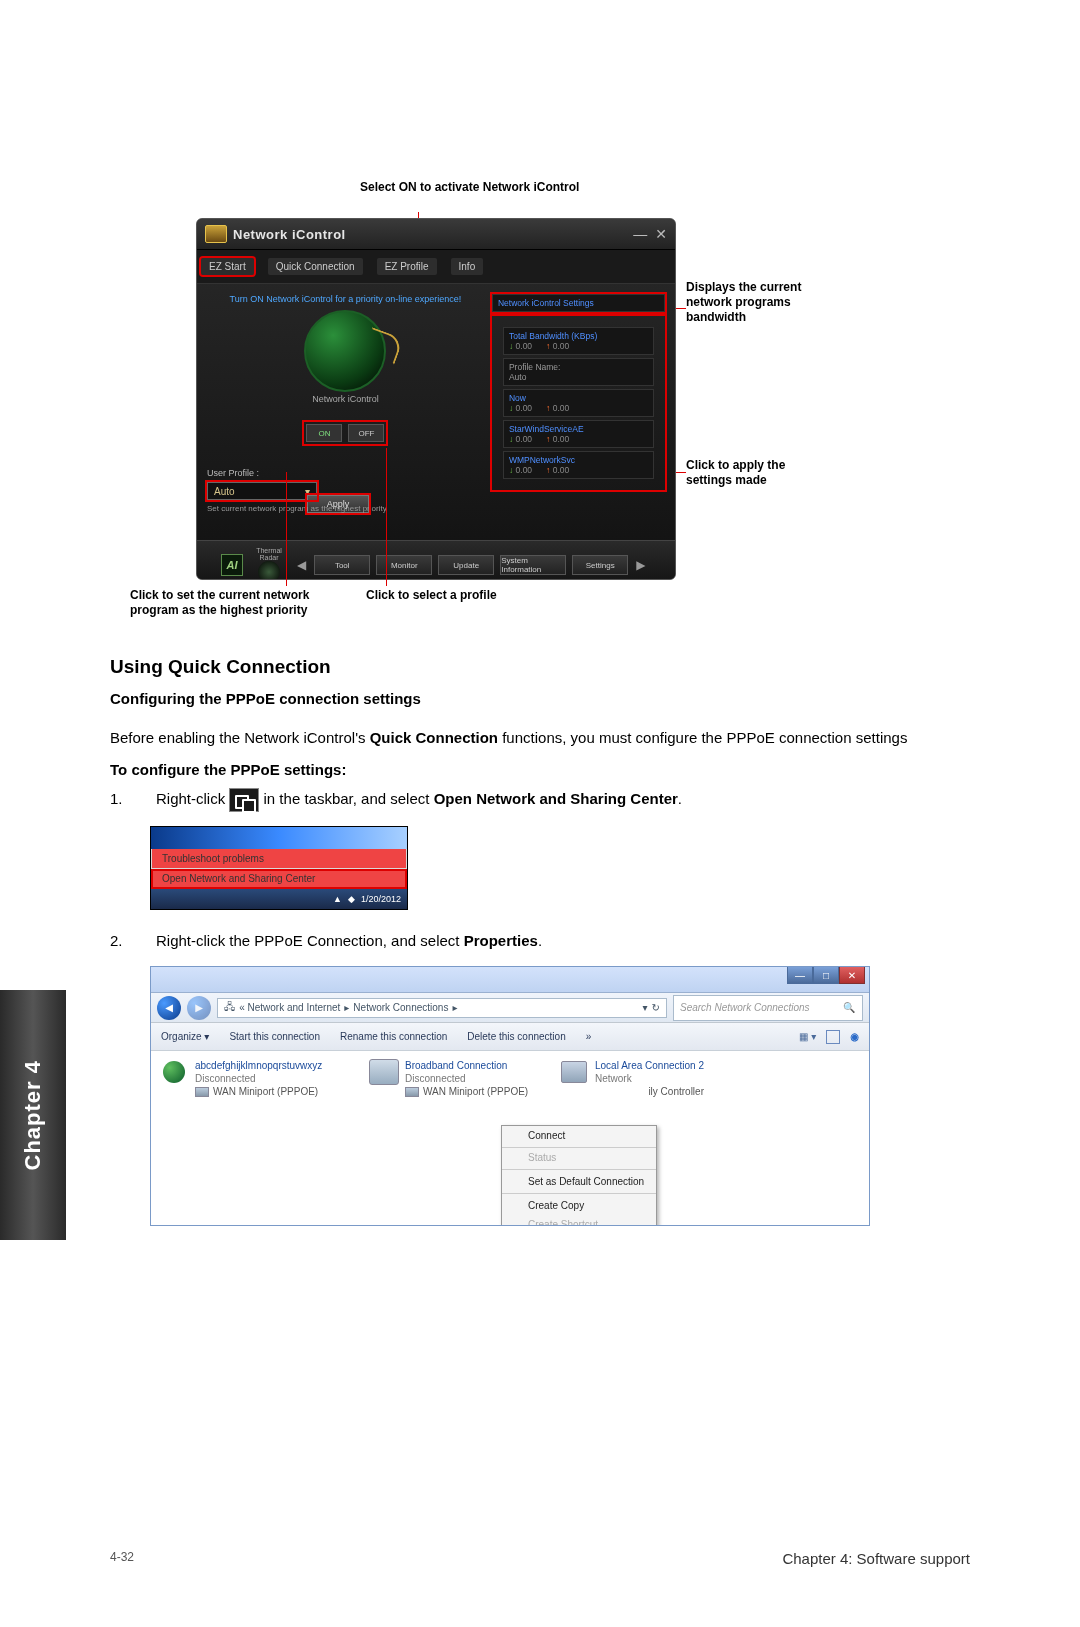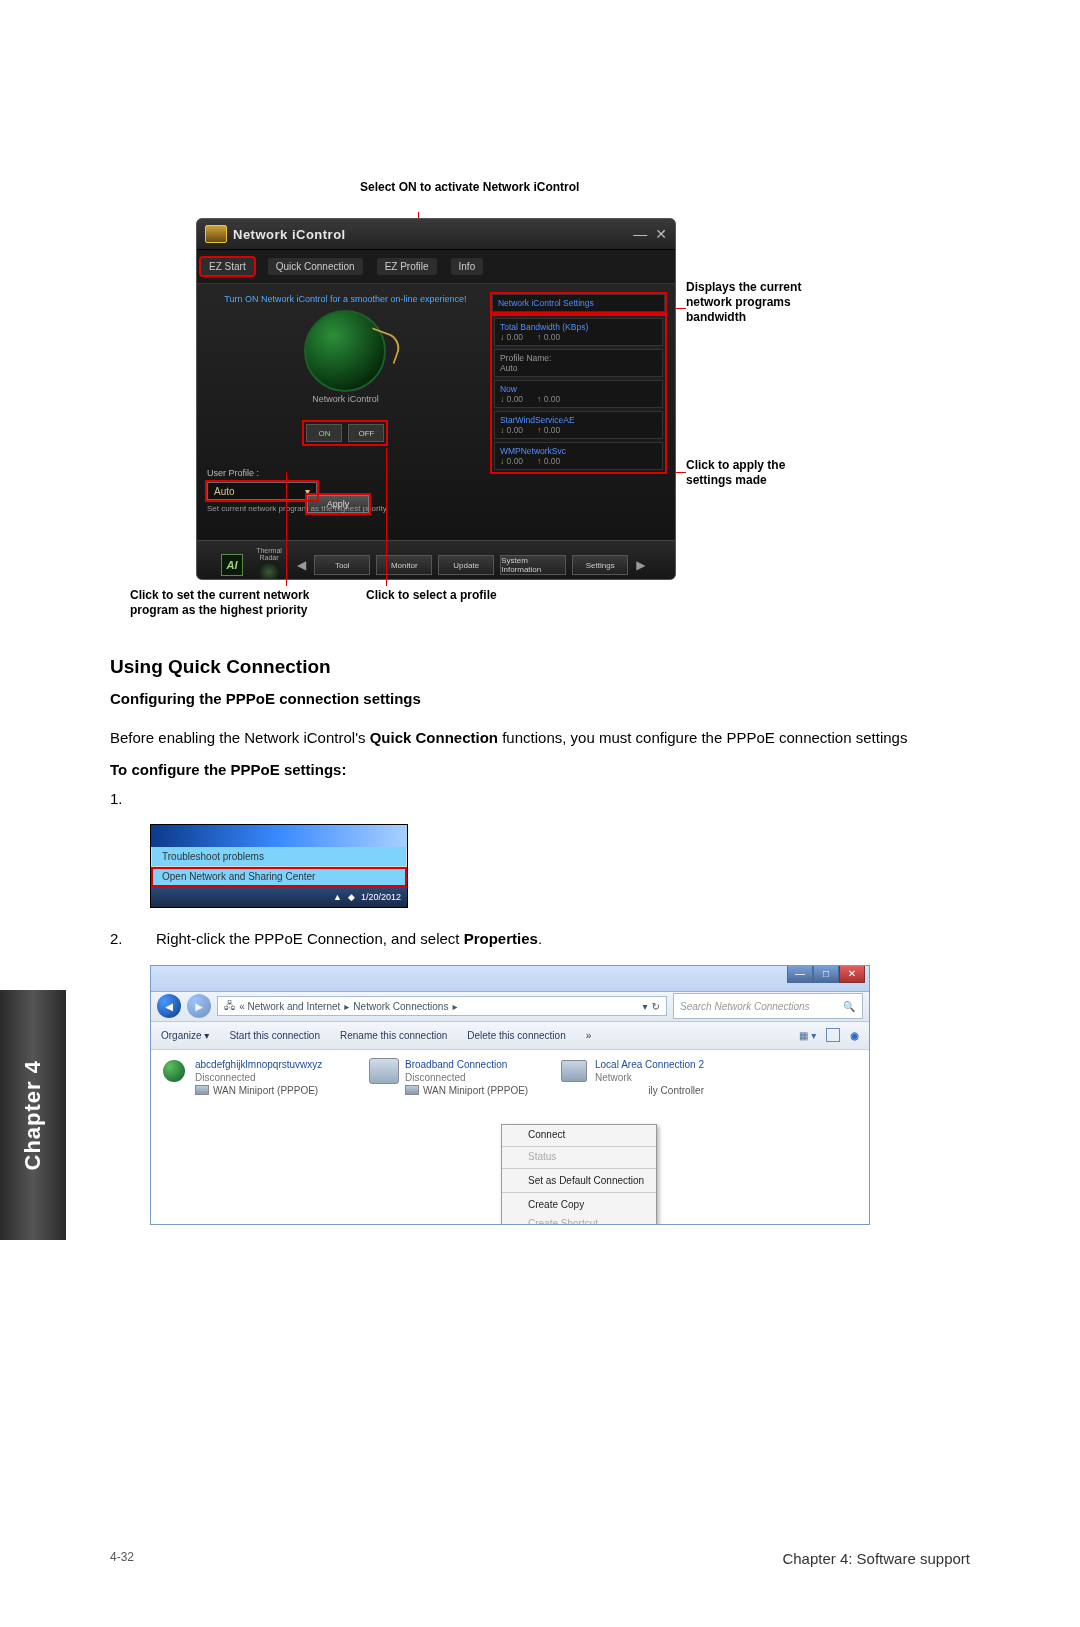--- a/index.html
+++ b/index.html
@@ -58,21 +58,21 @@
   p.body { font-size: 15px; line-height: 1.45; margin: 20px 0 10px; }
   .step { display: flex; gap: 28px; font-size: 15px; line-height: 1.5; margin: 10px 0; }
   .step .num { width: 18px; }
   .inline-icon { display:inline-flex; width:30px; height:24px; background:#1a1a1a; border:1px solid #888; vertical-align:middle; align-items:center; justify-content:center; color:#fff; font-size:12px; position:relative; }
   .inline-icon::before { content:""; width:10px; height:10px; border:2px solid #fff; border-radius:1px; position:absolute; left:5px; top:6px; }
   .inline-icon::after { content:""; width:10px; height:10px; border:2px solid #fff; border-radius:1px; position:absolute; left:12px; top:10px; background:#1a1a1a; }
 
   
   .shot2 { width: 258px; margin: 14px 0 20px 40px; border:1px solid #000; font-size:10px; }
   .shot2-top { height:22px; background:linear-gradient(90deg,#0a3a8a,#3a8aff 50%,#a8d0ff); }
-  .shot2-menu { background:#7dd3fc; }
+  .shot2-menu { background:#ef4444; }
   .shot2-mi { padding:4px 10px; border:1px solid #d8d8d8; border-top:none; color:#333; }
   .shot2-mi.sel { outline:2px solid #d00; outline-offset:-2px; }
   .shot2-taskbar { height:20px; background:linear-gradient(#2a4a7a,#1a2a4a); display:flex; align-items:center; justify-content:flex-end; padding:0 6px; gap:6px; color:#fff; font-size:9px; }
 
   
   .shot3 { width: 720px; height: 260px; margin: 14px 0 0 40px; background:linear-gradient(#e4eefb,#fff 30px); border:1px solid #7a9ac8; font-size:10px; color:#333; position:relative; overflow:hidden; }
   .shot3-topbar { height:26px; background:linear-gradient(#d3e2fb,#bfd3f2); border-bottom:1px solid #9ab0d0; display:flex; align-items:center; }
   .shot3-winbtns { position:absolute; right:4px; top:-1px; display:flex; gap:0; }
   .shot3-wb { width:26px; height:18px; border:1px solid #4a6a9a; background:linear-gradient(#7aa0d8,#4a6a9a); color:#fff; display:flex; align-items:center; justify-content:center; font-size:10px; }
   .shot3-wb.close { background:linear-gradient(#e06060,#b03030); color:#fff; border-color:#803030; }
@@ -136,42 +136,42 @@
         </div>
       </div>
       <div class="shot1-tabs">
         <div class="shot1-tab sel">EZ Start</div>
         <div class="shot1-tab">Quick Connection</div>
         <div class="shot1-tab">EZ Profile</div>
         <div class="shot1-tab">Info</div>
       </div>
       <div class="shot1-body">
         <div class="shot1-left">
-          <div class="shot1-msg">Turn ON Network iControl for a smoother on-line experience!</div>
+          <div class="shot1-msg">Turn ON Network iControl for a priority on-line experience!</div>
           <div class="shot1-globe"></div>
           <div class="shot1-netlabel">Network iControl</div>
           <div class="shot1-onoff">
             <div class="shot1-onoff-red">
               <div style="display:flex;gap:6px;">
                 <div class="shot1-on">ON</div>
                 <div class="shot1-off">OFF</div>
               </div>
             </div>
           </div>
           <div class="shot1-userprofile">User Profile :</div>
           <div class="shot1-select">
             <span>Auto</span>
             <span>▾</span>
           </div>
           <div class="shot1-setcur">Set current network program as the highest priority</div>
           <div class="shot1-apply">Apply</div>
         </div>
         <div class="shot1-right">
           <div class="shot1-panel head">Network iControl Settings</div>
-          <div style="outline:2px solid #d00; padding:2px; display:flex; flex-direction:column; gap:3px;">
+          <div style="outline:2px solid #d00; padding:11px; display:flex; flex-direction:column; gap:3px;">
             <div class="shot1-panel">
               <div class="shot1-svc">Total Bandwidth (KBps)</div>
               <div class="shot1-row">
                   <span class="dn">↓ <span>0.00</span></span>
                   <span class="up">↑ <span>0.00</span></span>
                 </div>
             </div>
             <div class="shot1-panel">
               <div class="shot1-label">Profile Name:</div>
               <div class="shot1-label">Auto</div>
@@ -227,20 +227,23 @@
 
   <h3 class="section">Using Quick Connection</h3>
   <h4 class="sub">Configuring the PPPoE connection settings</h4>
   <p class="body">
     <span>Before enabling the Network iControl's </span><b>Quick Connection</b><span> functions, you must configure the PPPoE connection settings</span>
   </p>
   <h4 class="sub"><span>To configure the PPPoE settings</span>:</h4>
 
   <div class="step">
     <div class="num">1.</div>
+    <div>
+      <span>Right-click </span><span class="inline-icon"></span><span> in the taskbar, and select </span><b>Open Network and Sharing Center</b>.
+    </div>
   </div>
 
   <div class="shot2">
     <div class="shot2-top"></div>
     <div class="shot2-menu">
       <div class="shot2-mi">Troubleshoot problems</div>
       <div class="shot2-mi sel">Open Network and Sharing Center</div>
     </div>
     <div class="shot2-taskbar">
       <span>▲</span>

